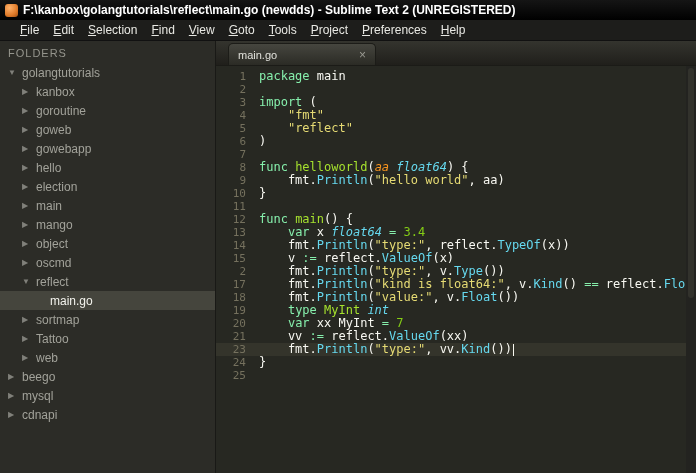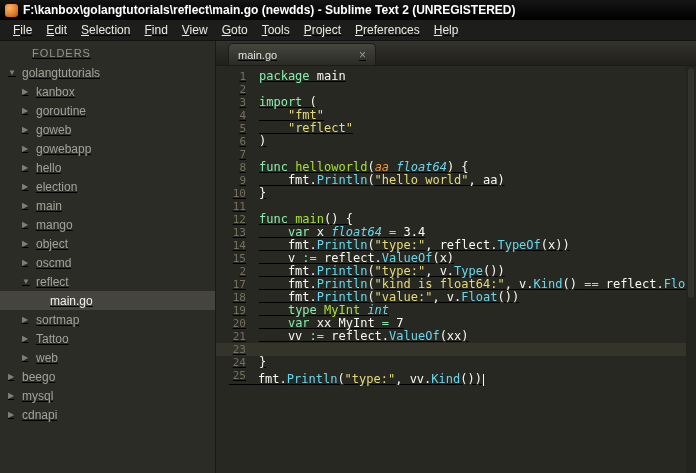--- a/index.html
+++ b/index.html
@@ -1,41 +1,41 @@
 <!DOCTYPE html>
 <html><head>
 <meta charset="utf-8">
 <style>
   * { margin:0; padding:0; box-sizing:border-box; }
   html,body { width:696px; height:473px; overflow:hidden; background:#272822; }
   .window { width:696px; height:473px; display:flex; flex-direction:column;
-            font-family:"Liberation Sans", sans-serif;text-decoration:underline; }
+            font-family:"Liberation Sans", sans-serif; }
 
   
   .titlebar { height:20px; background:linear-gradient(#151515,#000);
               display:flex; align-items:center; padding:0 5px; gap:5px; flex:0 0 20px; }
   .app-icon { width:13px; height:13px; border-radius:3px;
               background:radial-gradient(circle at 35% 30%, #ffb26b, #e07b2a 60%, #9c4d12);
               flex:0 0 13px; }
   .title-text { color:#fff; font-size:12px; font-weight:bold; white-space:nowrap; }
 
   
   .menubar { height:21px; background:#1d1d1b; display:flex; align-items:center;
-             padding-left:6px; flex:0 0 21px; border-bottom:1px solid #111; }
+             padding-left:13px; flex:0 0 21px; border-bottom:1px solid #111; }
   .menu-item { color:#e8e8e3; font-size:12px; padding:2px 7px; cursor:default; }
   .menu-item u { text-decoration:underline; }
 
   
   .content { flex:1; display:flex; min-height:0; }
 
   
   .sidebar { width:216px; background:#2c2c27; border-right:1px solid #191916;
              overflow:hidden; flex:0 0 216px; }
   .folders-header { color:#95958d; font-size:11px; letter-spacing:1px;
-                    padding:6px 8px 4px 8px;margin-left:24px; }
+                    padding:6px 8px 4px 8px; }
   .tree-row { height:19px; display:flex; align-items:center; font-size:12px;
               color:#a2a29a; white-space:nowrap; cursor:default; }
   .tree-row.selected { background:#45453d; color:#f2f2ec; }
   .arrow { display:inline-block; width:14px; font-size:8px; color:#80807a;
            text-align:left; flex:0 0 14px; }
   .tree-row.selected .arrow { color:#c8c8c0; }
   .tlabel { overflow:hidden; text-overflow:ellipsis; }
 
   
   .editor { flex:1; display:flex; flex-direction:column; position:relative;
@@ -47,29 +47,29 @@
   .tab { width:148px; height:22px; background:linear-gradient(#46463f,#2b2b25);
          border-radius:5px 5px 0 0; border:1px solid #1c1c18; border-bottom:none;
          display:flex; align-items:center; justify-content:space-between;
          padding:0 9px; }
   .tab-label { color:#e0e0da; font-size:11px; }
   .tab-close { color:#9a9a92; font-size:12px; line-height:1; cursor:pointer; }
 
   .code-area { flex:1; padding-top:4px; overflow:hidden; position:relative;
                font-family:"DejaVu Sans Mono", monospace; font-size:12px; }
   .code-line { height:13px; line-height:13px; display:flex; white-space:pre; }
-  .code-line.current { background:#34342b;flex-direction:column; }
+  .code-line.current { background:#34342b; }
   .gut { width:30px; flex:0 0 30px; text-align:right; color:#75715e;
          font-size:11px; user-select:none; }
   .code { margin-left:13px; }
   .c-kw   { color:#86efac; }
   .c-fn   { color:#a6e22e; }
   .c-type { color:#66d9ef; font-style:italic; }
   .c-str  { color:#e6db74; }
-  .c-num  { color:#ffffff; }
+  .c-num  { color:#84cc16; }
   .c-param{ color:#fd971f; font-style:italic; }
   .c-fg   { color:#f8f8f2; }
   .c-call { color:#66d9ef; }
   .cursor { display:inline-block; width:1px; height:12px; background:#f8f8f0;
             vertical-align:middle; margin-left:1px; }
 
   .vscroll { position:absolute; right:0; top:25px; bottom:0; width:10px;
              background:#232320; }
   .vthumb { position:absolute; top:2px; left:2px; width:6px; height:230px;
             background:#32322c; border-radius:3px; }

